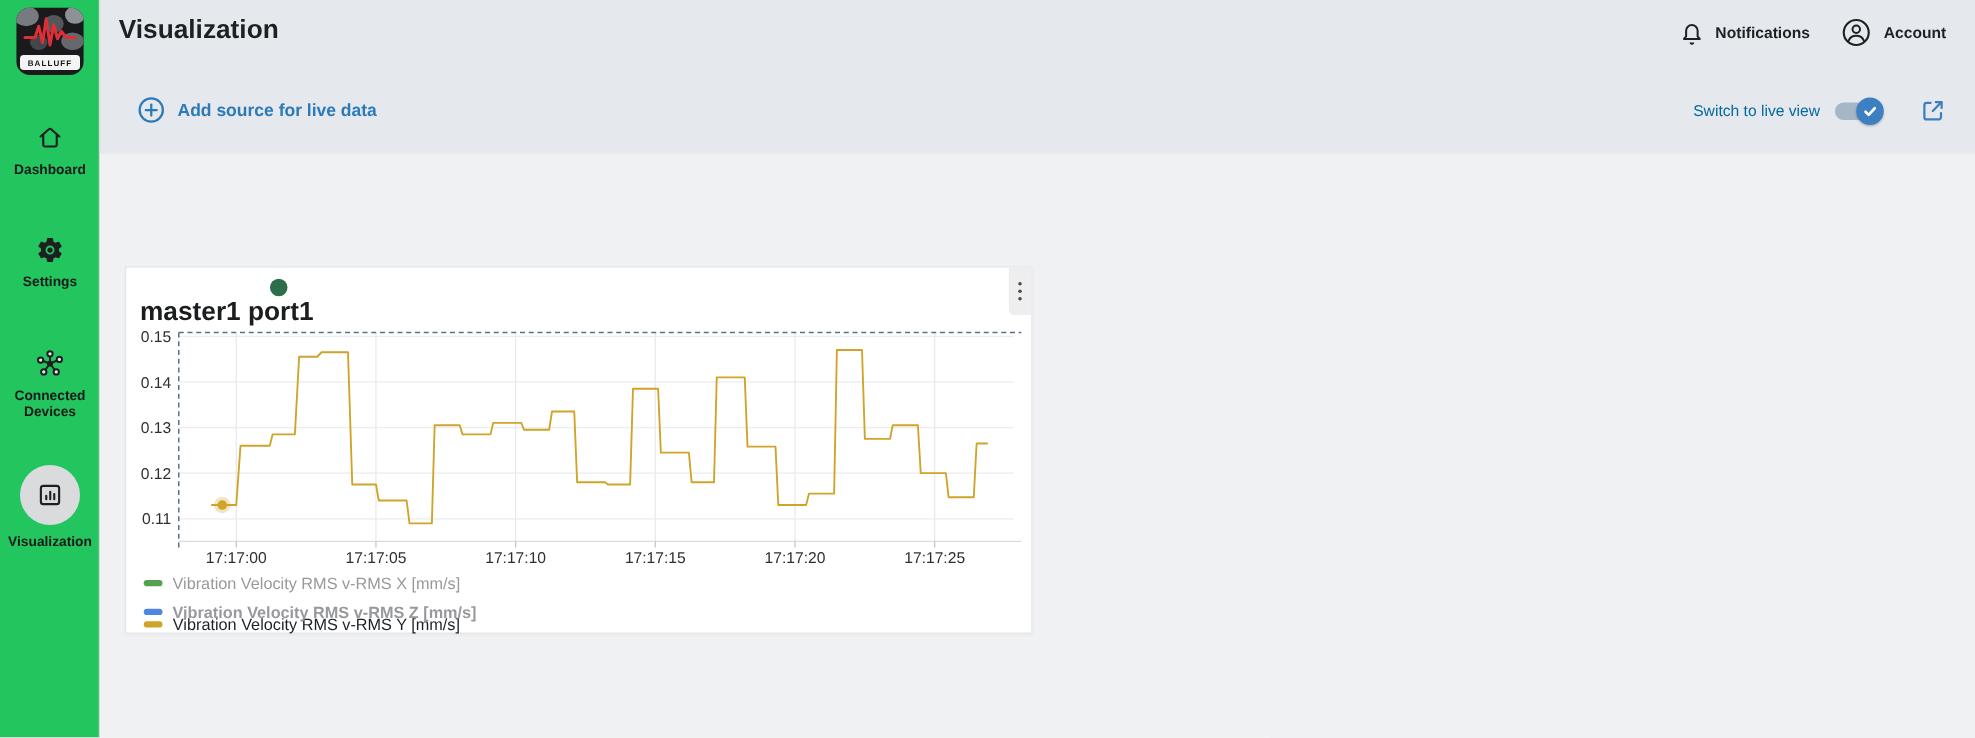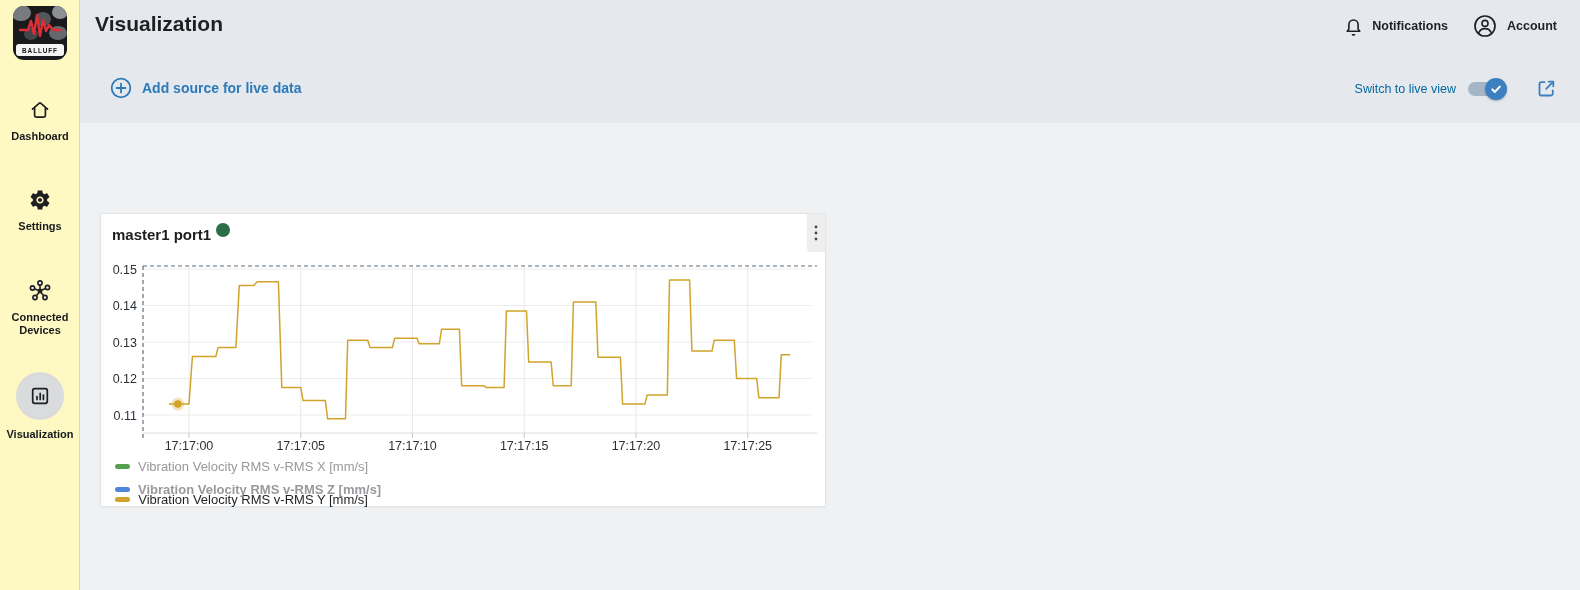--- a/index.html
+++ b/index.html
@@ -2,21 +2,21 @@
 <html><head>
 <meta charset="utf-8">
 <style>
   * { margin:0; padding:0; box-sizing:border-box; }
   html,body { width:1580px; height:590px; overflow:hidden; }
   body { font-family:"Liberation Sans", sans-serif; color:#202326; }
   .app { position:relative; width:1580px; height:590px; background:#e5e8ec; }
 
   
   .sidebar { position:absolute; left:0; top:0; bottom:0; width:80px;
-             background:#fef9c3; border-right:1px solid #d4d6d8; z-index:5; }
+             background:#22c55e; border-right:1px solid #d4d6d8; z-index:5; }
   .logo { position:absolute; left:13px; top:6px; width:54px; height:54px; cursor:pointer; }
   .nav-item { position:absolute; left:0; width:80px; text-align:center; cursor:pointer; }
   .nav-item svg { display:block; margin:0 auto; }
   .nav-label { display:block; margin-top:8px; font-size:11px; font-weight:700;
                color:#17191b; line-height:13px; }
   .nav-circle { width:48px; height:48px; border-radius:50%; background:#d9dbdd;
                 margin:0 auto; display:flex; align-items:center; justify-content:center; }
 
   
   .topbar { position:absolute; left:80px; right:0; top:0; height:123px; background:#e5e8ec; }
@@ -39,21 +39,21 @@
   .ext-link { margin-left:32px; cursor:pointer; display:flex; }
 
   
   .main { position:absolute; left:80px; right:0; top:123px; bottom:0; background:#f0f1f2; }
   .liveview { position:absolute; left:20px; right:23px; top:17px; height:59px;
               background:#ffffff; border:1px solid #e4e5e7; }
   .liveview-title { padding:12px 11px; font-size:26px; font-weight:400; color:#23262a; }
 
   .card { position:absolute; left:20px; top:90px; width:726px; height:294px;
           background:#ffffff; border:1px solid #e3e4e6; box-shadow:0 1px 2px rgba(0,0,0,.04); }
-  .card-title { position:absolute; left:11px; top:12px; font-size:15px; font-weight:700; color:#1b1d1f; }
+  .card-title { position:absolute; left:11px; top:24px; font-size:21px; font-weight:700; color:#1b1d1f; }
   .status-dot { position:absolute; left:115px; top:9px; width:14px; height:14px;
                 border-radius:50%; background:#2c6e4a; }
   .kebab { position:absolute; right:0; top:0; width:18px; height:38px; background:#eeeeef;
            border-radius:0 0 0 4px; cursor:pointer; display:flex; align-items:center;
            justify-content:center; }
   #chart-svg { position:absolute; left:0; top:0; }
   .legend-row { position:absolute; left:14px; display:flex; align-items:center; gap:18px; }
   .legend-row.r1 { top:245px;flex-direction:column; }
   .legend-row.r2 { top:268px; }
   .legend-item { display:flex; align-items:center; gap:8px; cursor:pointer; }

